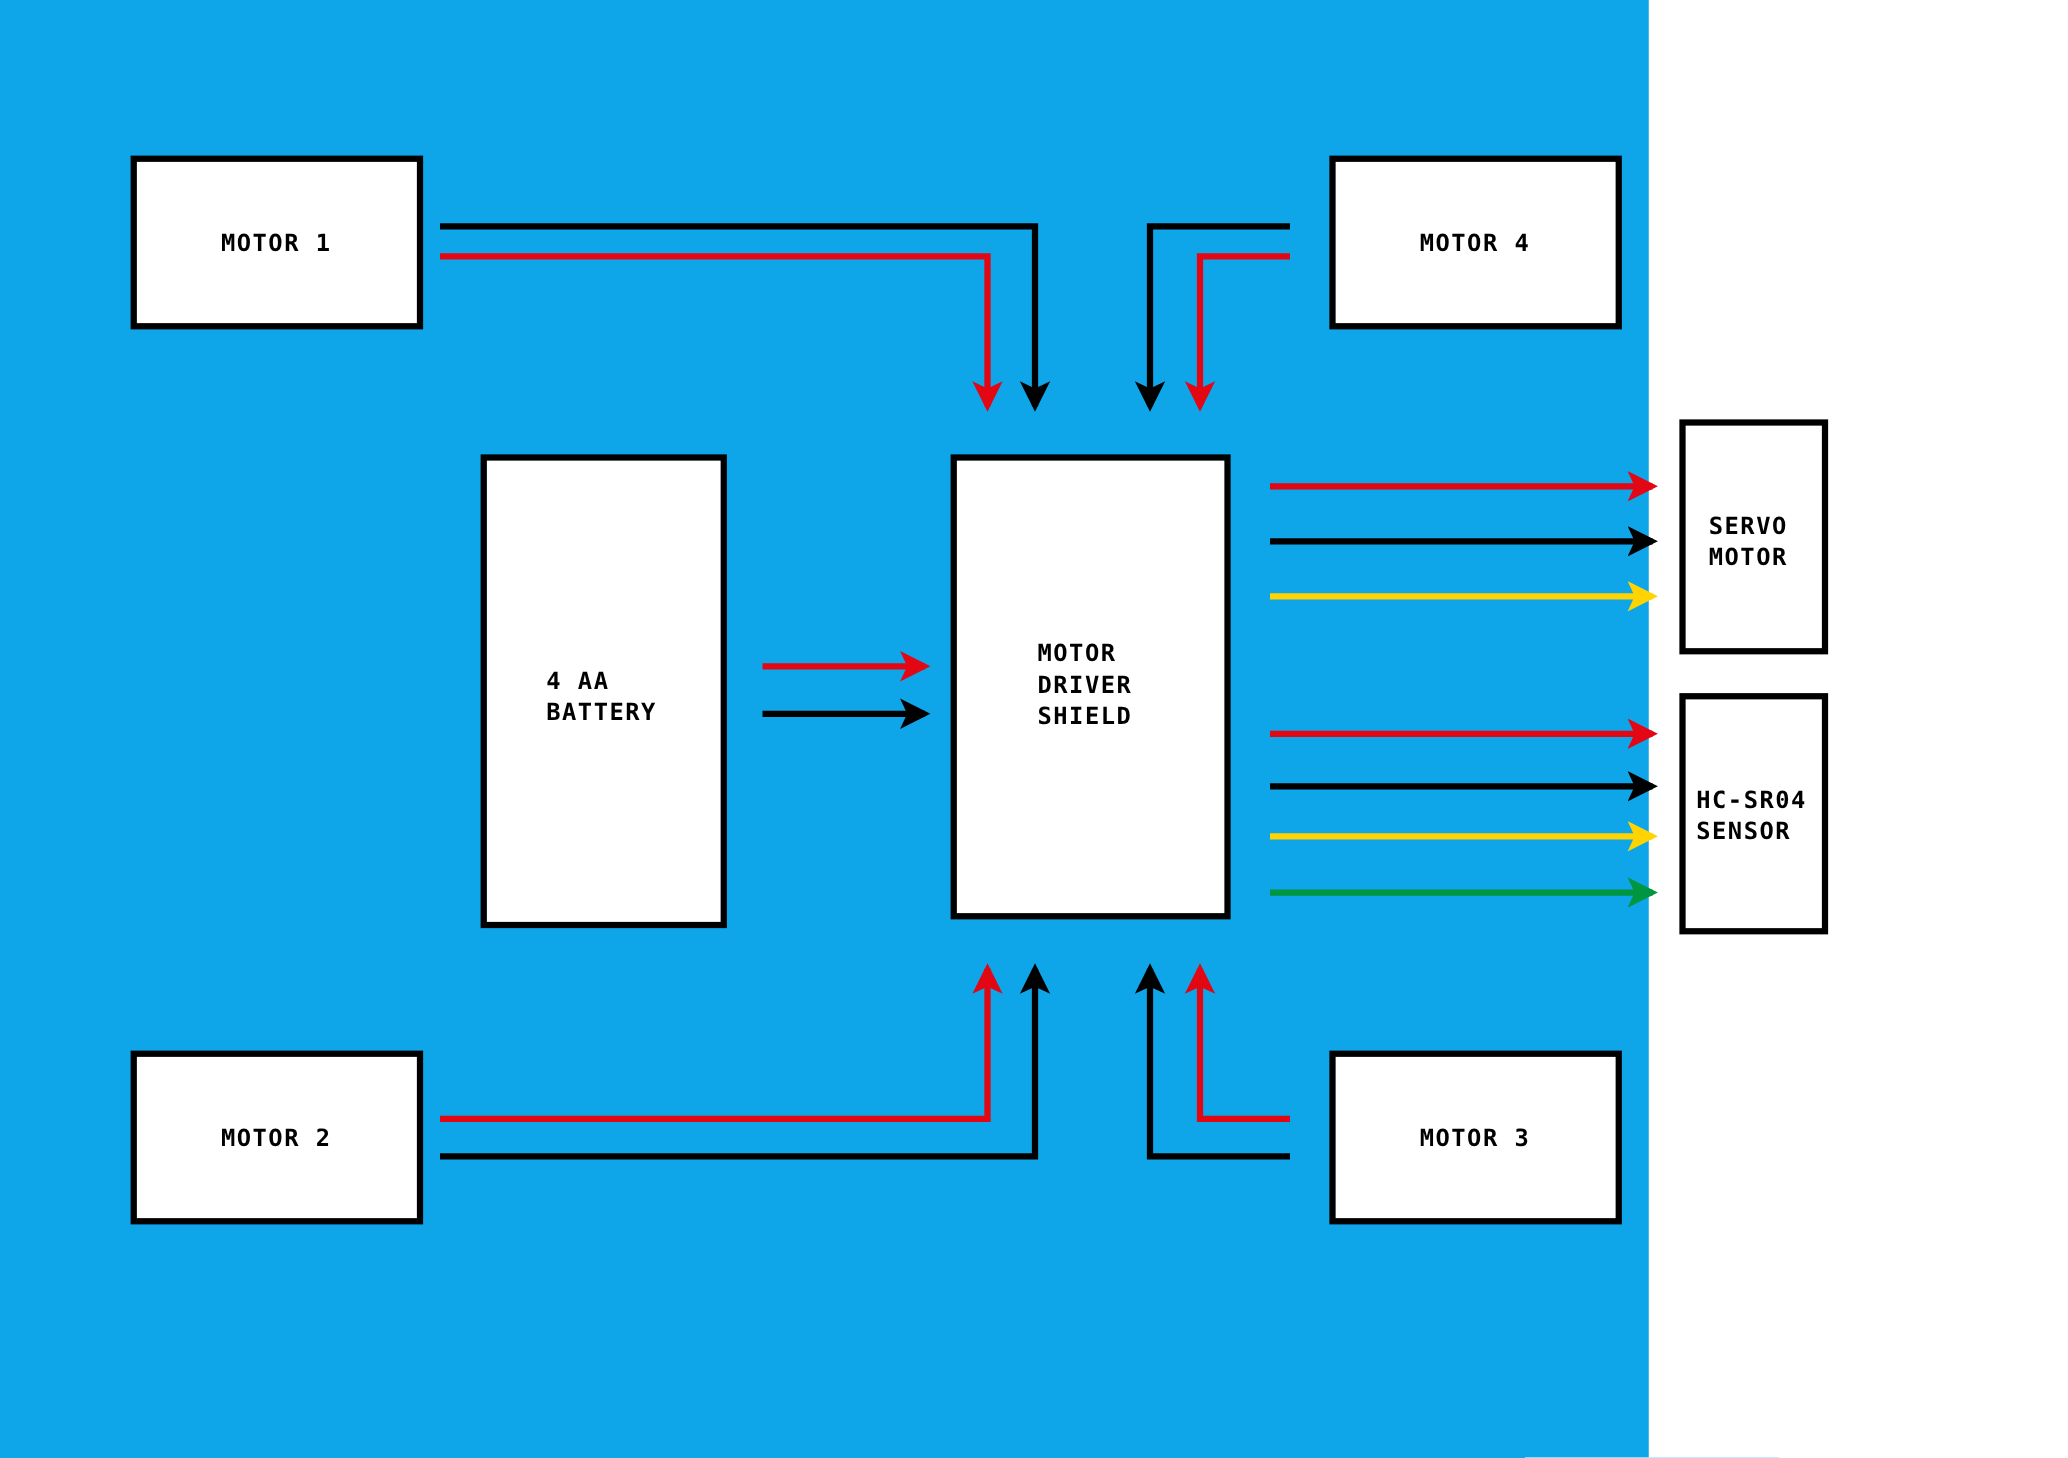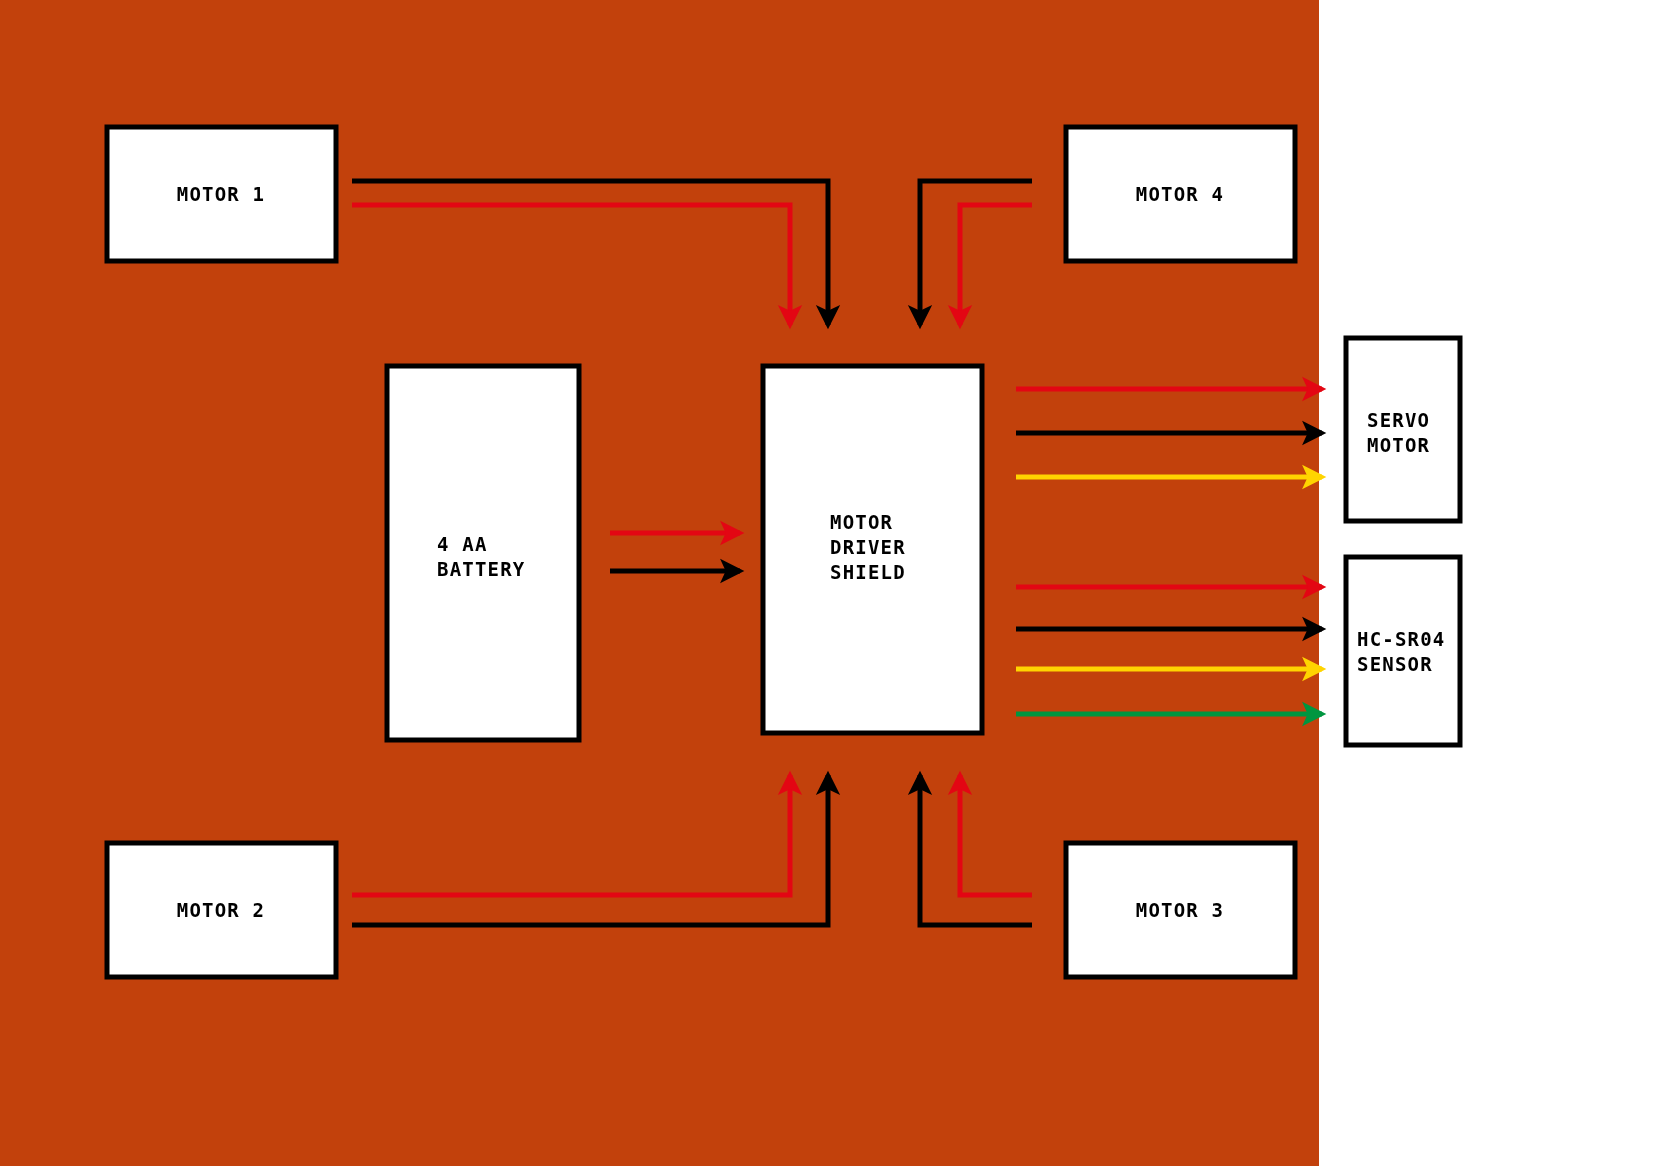--- a/index.html
+++ b/index.html
@@ -10,21 +10,21 @@
   body {
     width: 1654px;
     height: 1166px;
     font-family: "DejaVu Sans Mono", "Liberation Mono", monospace;
     overflow: hidden;
   }
   #diagram-root {
     position: relative;
     width: 1319px;
     height: 1166px;
-    background: #c2410c;
+    background: #0ea5e9;
   }
   svg#wiring {
     position: absolute;
     left: 0;
     top: 0;
     width: 1654px;
     height: 1166px;
     display: block;
   }
   .blk-label {

